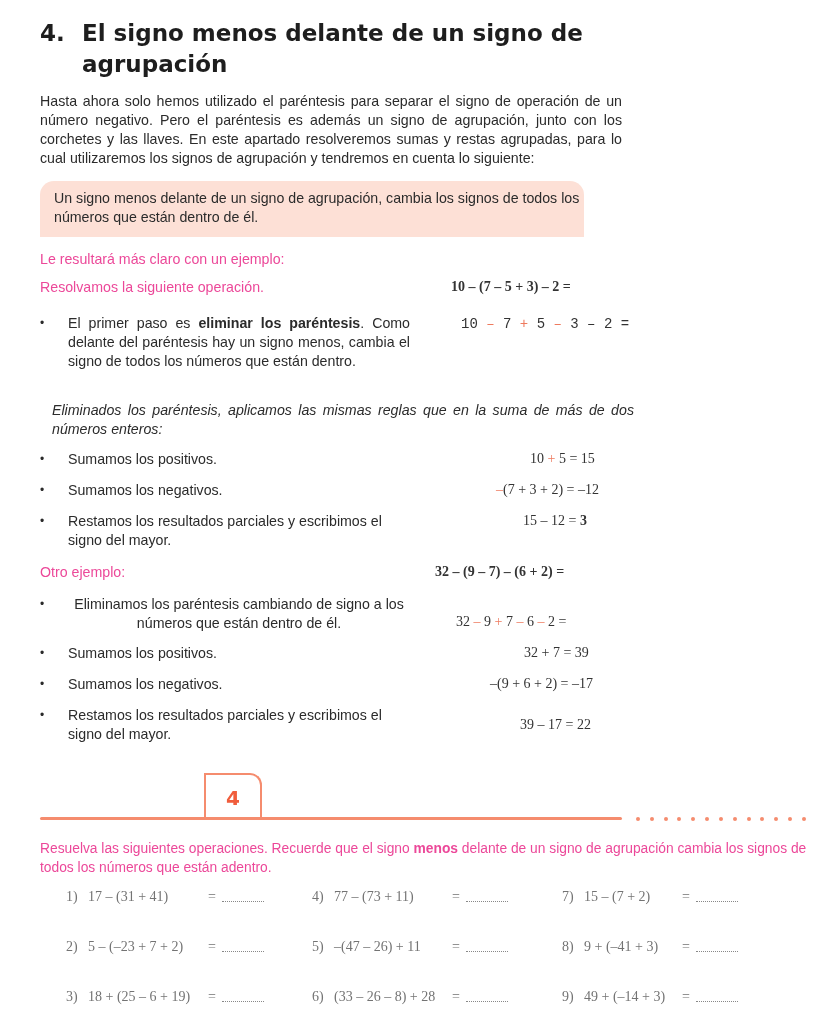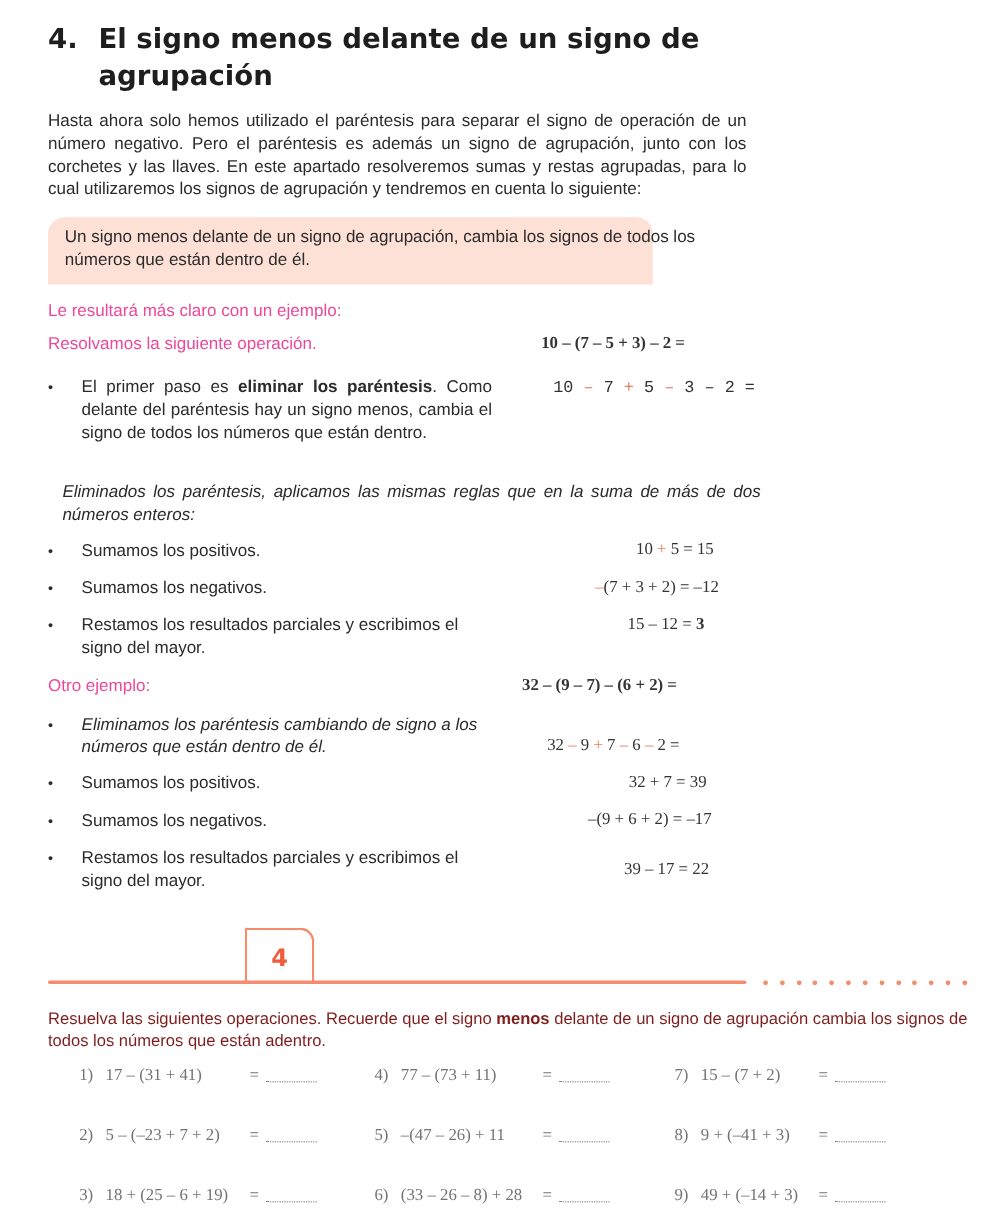--- a/index.html
+++ b/index.html
@@ -14,21 +14,21 @@
     font-size: 23px; line-height: 31px; color: #1e1e1e;
   }
   .title .num { position: absolute; left: 0; top: 0; }
   .title .txt { display: block; padding-left: 42px; }
   .para {
     font-size: 14.2px; line-height: 19px; color: #2b2b2b;
     text-align: justify;
   }
   .intro { left: 40px; top: 92px; width: 582px; }
   .callout {
-    left: 40px; top: 181px; width: 504px; height: 56px;
+    left: 40px; top: 181px; width: 544px; height: 56px;
     background: #fde0d6; border-radius: 14px 14px 0 0;
   }
   .callout-text {
     position: absolute; left: 14px; top: 8px; width: 556px;
     font-size: 14.2px; line-height: 19px; color: #2b2b2b;
   }
   .line-text { font-size: 14.2px; line-height: 19px; color: #ec4899; }
   .math {
     font-family: "Liberation Serif", serif; font-size: 14px; color: #333;
     white-space: nowrap;
@@ -47,21 +47,21 @@
   }
   .tab-num {
     position: absolute; left: 158px; top: 0; width: 54px; height: 44px;
     border: 2px solid #f58c6e; border-bottom: none; border-radius: 0 12px 0 0;
     background: #fff; color: #f05d3c; font-family: "DejaVu Sans", sans-serif;
     font-weight: bold; font-size: 20px; line-height: 46px; text-align: center;
   }
   .rule { left: 40px; top: 817px; width: 582px; height: 3px; background: #f58c6e; border-radius: 2px; }
   .dots { left: 636px; top: 817px; width: 170px; height: 4px; display: flex; justify-content: space-between; }
   .dots span { width: 4px; height: 4px; border-radius: 50%; background: #f58c6e; display: block; }
-  .instr { left: 40px; top: 839px; width: 776px; font-size: 13.8px; line-height: 19px; color: #7f1d1d; }
+  .instr { left: 40px; top: 839px; width: 776px; font-size: 13.8px; line-height: 19px; color: #ec4899; }
   .ex { position: absolute; font-family: Liberation Serif, serif; font-size: 14px; color: #737373; white-space: nowrap; }
   .ex .n { display: inline-block; width: 22px; }
   .ex .e { display: inline-block; }
   .ex .eq { position: absolute; }
   .ex .blank { position: absolute; border-bottom: 1px dotted #888; height: 12px; width: 42px; }
 </style>
 </head>
 <body>
 
 <div class="abs title">
@@ -103,21 +103,21 @@
   <span class="dot">•</span>
   <span class="btxt" style="text-align:left;">Restamos los resultados parciales y escribimos el signo del mayor.</span>
 </div>
 <div class="abs math" style="left:523px; top:513px;"><span>15 – 12 = </span><b>3</b></div>
 
 <div class="abs line-text" style="left:40px; top:563px;">Otro ejemplo:</div>
 <div class="abs math" style="left:435px; top:564px;"><b>32 – (9 – 7) – (6 + 2) =</b></div>
 
 <div class="bullet" style="top:595px;">
   <span class="dot">•</span>
-  <span class="btxt" style="text-align:left;font-style:italic;">Eliminamos los paréntesis cambiando de signo a los números que están dentro de él.</span>
+  <span class="btxt" style="text-align:center;">Eliminamos los paréntesis cambiando de signo a los números que están dentro de él.</span>
 </div>
 <div class="abs math" style="left:456px; top:614px;"><span>32</span><span class="red"> – </span><span>9</span><span class="red"> + </span><span>7</span><span class="red"> – </span><span>6</span><span class="red"> – </span><span>2 =</span></div>
 
 <div class="bullet" style="top:644px;">
   <span class="dot">•</span>
   <span class="btxt">Sumamos los positivos.</span>
 </div>
 <div class="abs math" style="left:524px; top:645px;">32 + 7 = 39</div>
 
 <div class="bullet" style="top:675px;">

